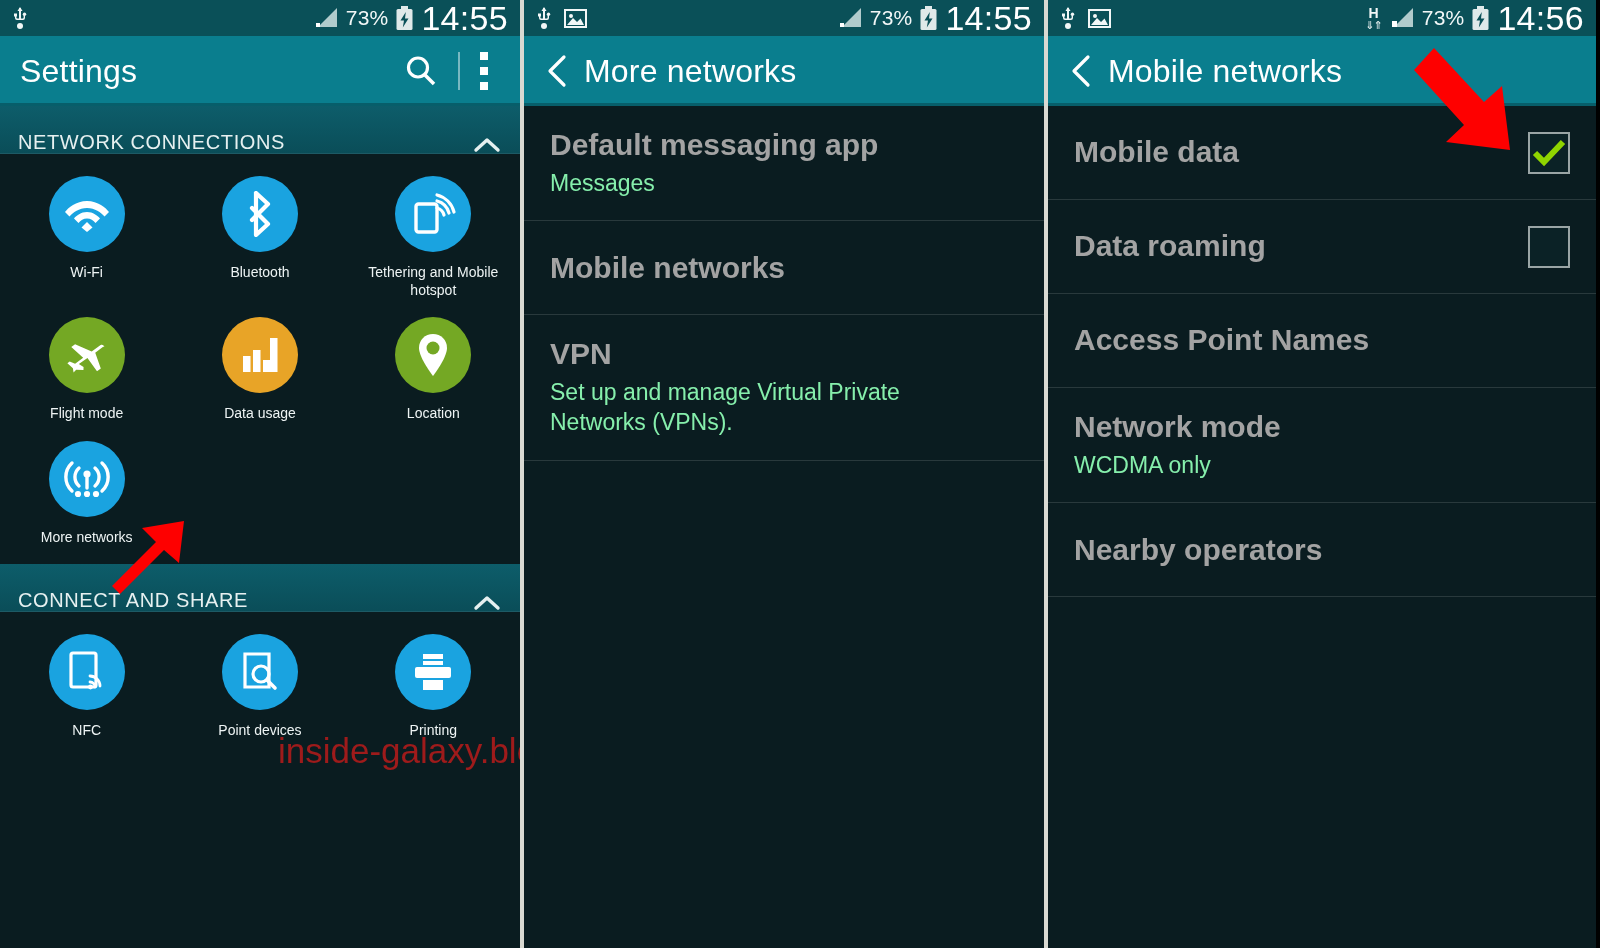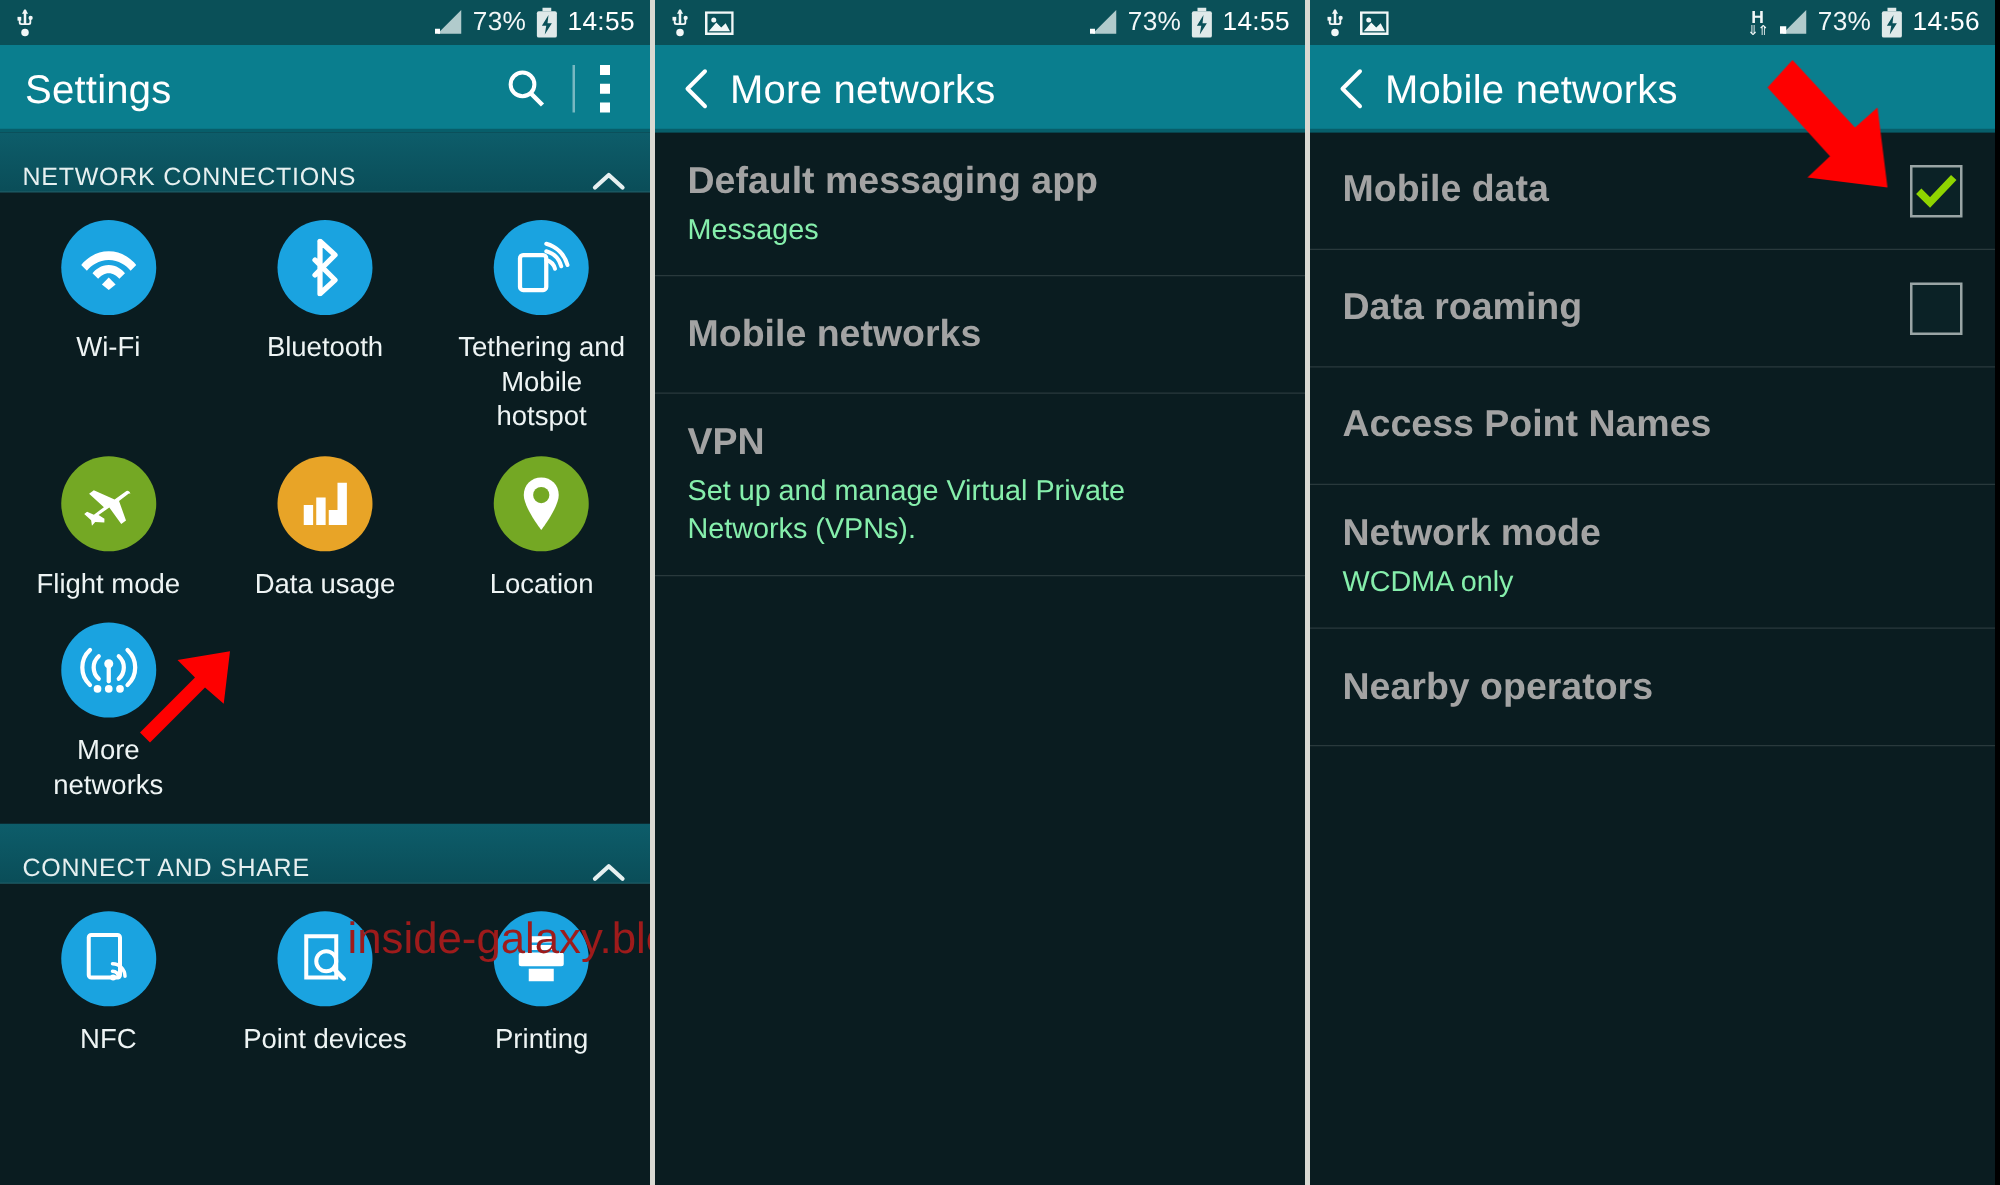--- a/index.html
+++ b/index.html
@@ -31,21 +31,21 @@
     height:36px;
     background:#0a5058;
     display:flex; align-items:center;
     padding:0 12px;
     color:#e9f2f2;
     position:relative;
   }
   .sb-left { display:flex; align-items:center; gap:12px; }
   .sb-right { margin-left:auto; display:flex; align-items:center; gap:7px; }
   .sb-text { font-size:21px; font-weight:400; color:#f2f7f7; letter-spacing:0.2px; }
-  .sb-clock { font-size:21px; color:#ffffff; letter-spacing:0.3px; }
+  .sb-clock { font-size:34px; color:#ffffff; letter-spacing:0.3px; }
   .icon-usb { width:16px; height:24px; display:block; }
   .icon-image { width:23px; height:19px; display:block; }
   .icon-signal { width:26px; height:22px; display:block; }
   .icon-battery { width:19px; height:25px; display:block; }
   .icon-h { display:flex; flex-direction:column; align-items:center; line-height:1; }
   .icon-h .hletter { font-size:14px; font-weight:bold; color:#f2f7f7; }
   .icon-h .harrows { font-size:11px; color:#f2f7f7; letter-spacing:-1px; }
 
   
   .actionbar {
@@ -101,21 +101,21 @@
   .tile {
     display:flex; flex-direction:column; align-items:center;
     padding:0 4px;
   }
   .tile .bubble {
     width:76px; height:76px; border-radius:50%;
     display:flex; align-items:center; justify-content:center;
     margin-bottom:12px;
   }
   .tile .tlabel {
-    font-size:22px; color:#eef4f4; text-align:center; line-height:1.25;
+    font-size:14px; color:#eef4f4; text-align:center; line-height:1.25;
     max-width:140px;
   }
   .bubble svg { display:block; }
 
   
   .list { }
   .row {
     padding:22px 26px 22px 26px;
     border-bottom:1px solid rgba(255,255,255,0.13);
     position:relative;

